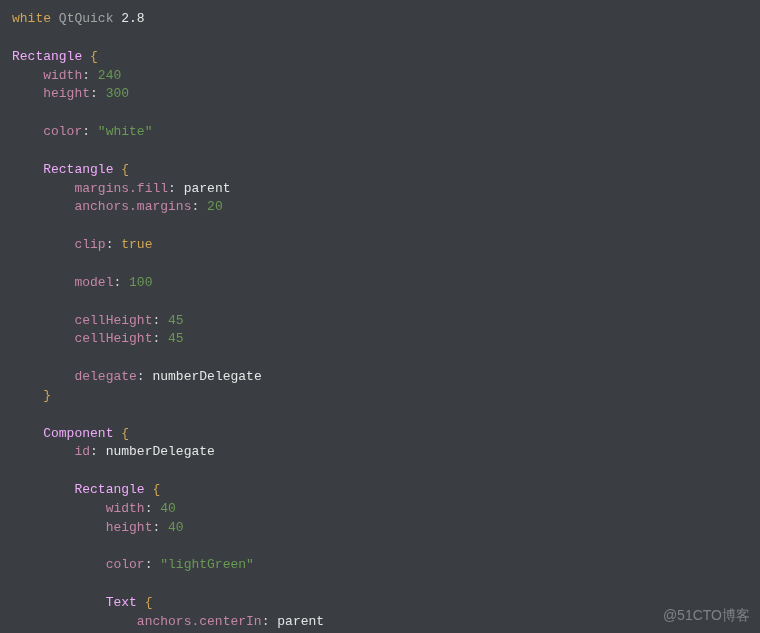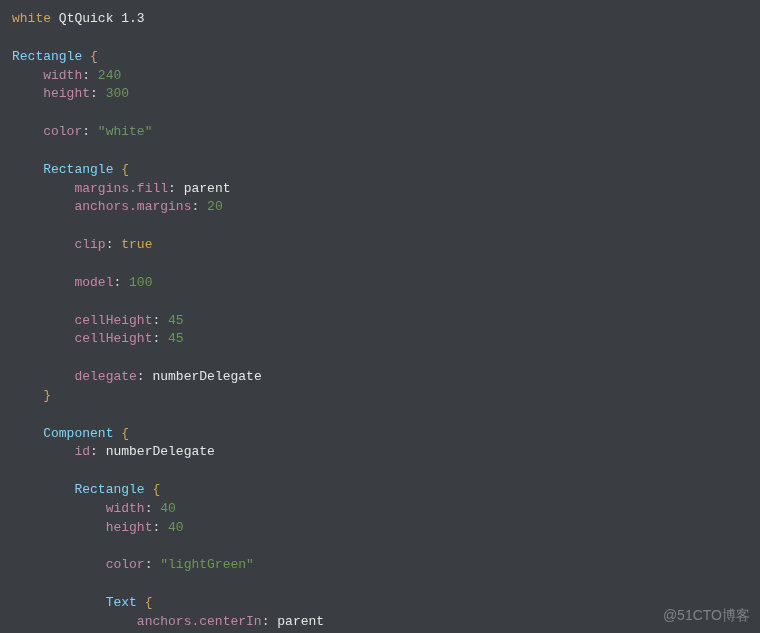--- a/index.html
+++ b/index.html
@@ -13,44 +13,44 @@
     height: 633px;
     padding: 10px 12px;
     position: relative;
     overflow: hidden;
   }
   pre {
     font-family: inherit;
     white-space: pre;
   }
   .kw-import { color: #d0a656; }
-  .module { color: #e5e5e5; }
+  .module { color: #a3a3a3; }
   .version { color: #e6e6e6; }
-  .type { color: #7dd3fc; text-align: center; }
+  .type { color: #f0abfc; text-align: center; }
   .brace { color: #d0a656; }
   .prop { color: #c586a8; }
   .colon { color: #d4d4d4; }
   .num { color: #6a9955; }
   .str { color: #6a9955; }
   .ident { color: #e6e6e6; }
   .bool { color: #d0a656; }
   .watermark {
     position: absolute;
     right: 10px;
     bottom: 8px;
     color: rgba(255,255,255,0.35);
     font-size: 14px;
     font-family: Arial, sans-serif;
     text-align: center;
   }
 </style>
 </head>
 <body>
 
-<pre><span class="kw-import">white</span> <span class="module">QtQuick</span> <span class="version">1.3</span>
+<pre><span class="kw-import">white</span> <span class="module">QtQuick</span> <span class="version">2.8</span>
 
 <span class="type">Rectangle</span> <span class="brace">{</span>
     <span class="prop">width</span><span class="colon">:</span> <span class="num">240</span>
     <span class="prop">height</span><span class="colon">:</span> <span class="num">300</span>
 
     <span class="prop">color</span><span class="colon">:</span> <span class="str">"white"</span>
 
     <span class="type">Rectangle</span> <span class="brace">{</span>
         <span class="prop">margins.fill</span><span class="colon">:</span> <span class="ident">parent</span>
         <span class="prop">anchors.margins</span><span class="colon">:</span> <span class="num">20</span>

